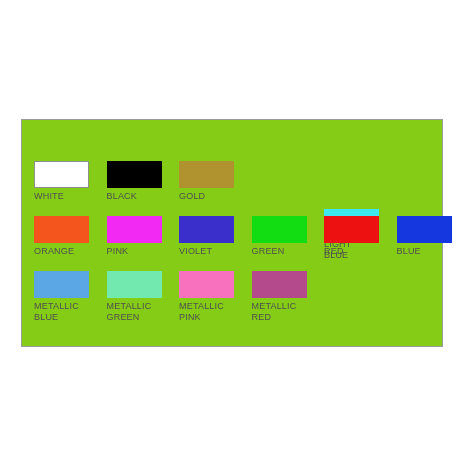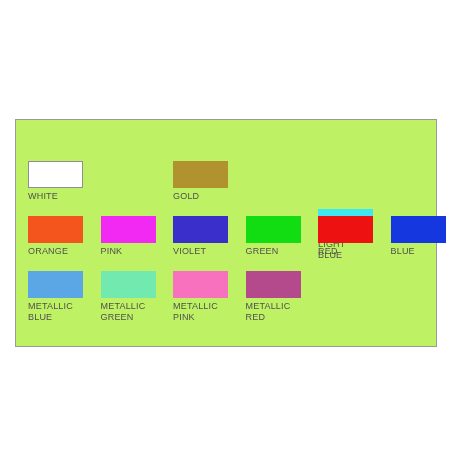--- a/index.html
+++ b/index.html
@@ -18,27 +18,27 @@
     position: relative;
     width: 460px;
     height: 460px;
     background: #ffffff;
     overflow: hidden;
   }
 
   
   .panel {
     position: absolute;
-    left: 15px;
+    left: 21px;
     top: 119px;
     width: 422px;
     height: 228px;
     box-sizing: border-box;
     border: 1px solid #9a9a9a;
-    background: #bef264;
+    background: #84cc16;
   }
 
   
   .title-band {
     position: absolute;
     left: 7px;
     top: 108px;
     width: 446px;
     height: 26px;
     display: flex;
@@ -99,20 +99,24 @@
 
 <div id="canvas">
 
   <div class="panel">
     <div class="grid" id="grid">
         <div class="row">
           <div class="cell" style="left: 0px;">
             <div class="swatch outlined" style="background: rgb(255, 255, 255);"></div>
             <div class="cell-label">WHITE</div>
           </div>
+          <div class="cell" style="left: 72.5px;">
+            <div class="swatch" style="background: rgb(0, 0, 0);"></div>
+            <div class="cell-label">BLACK</div>
+          </div>
           <div class="cell" style="left: 145px;">
             <div class="swatch" style="background: rgb(176, 147, 47);"></div>
             <div class="cell-label">GOLD</div>
           </div>
           <div class="cell" style="left: 290px; margin-top: 48px;">
             <div class="swatch" style="background: rgb(61, 232, 240);"></div>
             <div class="cell-label">LIGHT
 BLUE</div>
           </div>
         </div>

